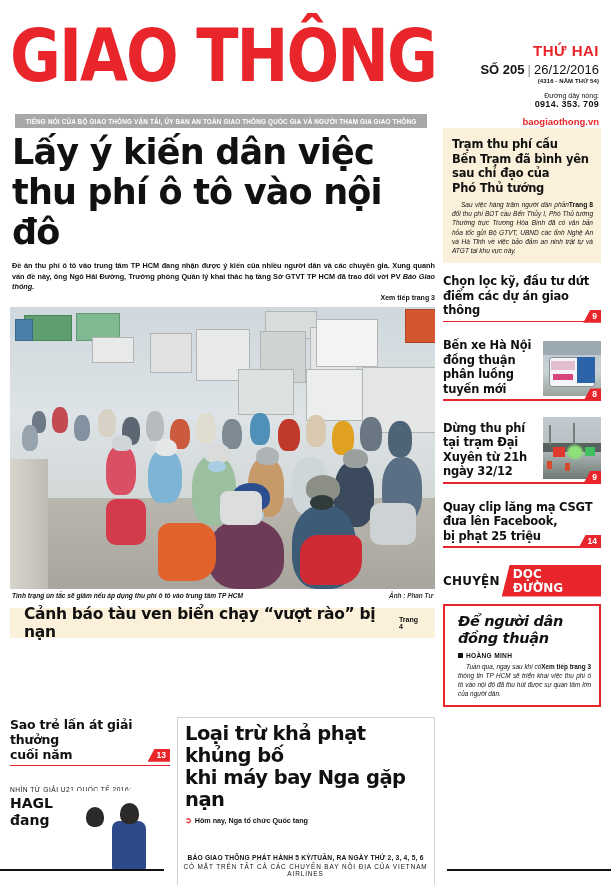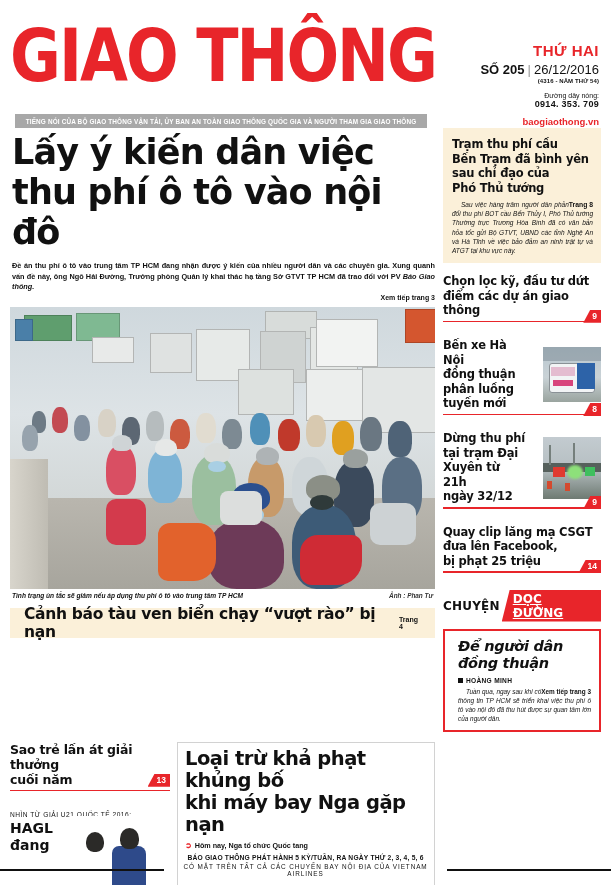--- a/index.html
+++ b/index.html
@@ -102,31 +102,31 @@
 
   .side-item { margin-top:11px; position:relative; }
   .side-item.with-rule { padding-bottom:5px; }
   .side-item .rule { height:1.6px; background:#e8252a; width:100%; margin-top:3px; }
   .badge {
     position:absolute; right:0; bottom:4.5px;
     background:#e8252a; color:#fff; font-weight:bold; font-size:8.5px;
     padding:1px 4px 1px 9px; line-height:11px;
     clip-path:polygon(7px 0, 100% 0, 100% 100%, 0 100%);
   }
-  .side-flex { display:flex; gap:16px; align-items:center; }
+  .side-flex { display:flex; gap:5px; align-items:flex-end; }
   .side-flex .txt { flex:1; }
   .side-thumb { width:58px; height:55px; overflow:hidden; position:relative; background:#8899a0; flex:none; }
 
   
   .cdd-head { display:flex; align-items:center; margin-top:12px; }
   .cdd-chuyen { font-family:"DejaVu Sans",sans-serif; font-weight:bold; font-size:12px; letter-spacing:0.2px; }
   .cdd-doc {
     background:#e8252a; color:#fff; font-family:"DejaVu Sans",sans-serif;
     font-weight:bold; font-size:12px; padding:2px 5px 2px 11px;
-    margin-left:2px; clip-path:polygon(8px 0, 100% 0, 100% 100%, 0 100%);text-decoration:underline;
+    margin-left:2px; clip-path:polygon(8px 0, 100% 0, 100% 100%, 0 100%);
   }
   .cdd-box { border:2.2px solid #e8252a; padding:7px 8px 7px 13px; margin-top:7px; }
   .cdd-title {
     font-family:"DejaVu Sans",sans-serif; font-weight:bold; font-style:italic;
     font-size:14.5px; line-height:17px; letter-spacing:-0.3px;
   }
   .cdd-author { font-size:6.6px; font-weight:bold; margin-top:5px; letter-spacing:0.3px; }
   .cdd-author .sq { display:inline-block; width:5px; height:5px; background:#111; margin-right:3px; }
   .cdd-body { font-size:6.4px; line-height:9px; font-style:italic; margin-top:3px; text-align:justify; }
   .cdd-more { font-weight:bold; font-style:normal; float:right; font-size:6.4px; }

